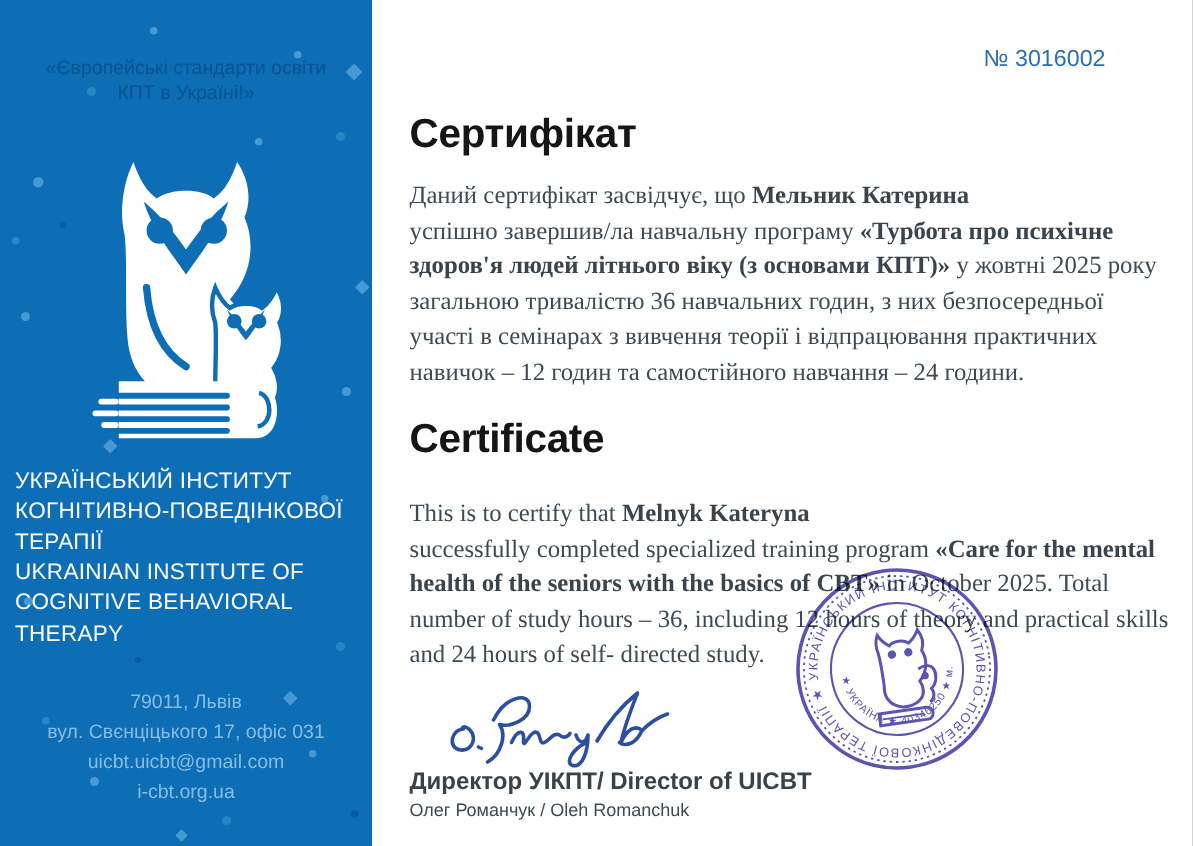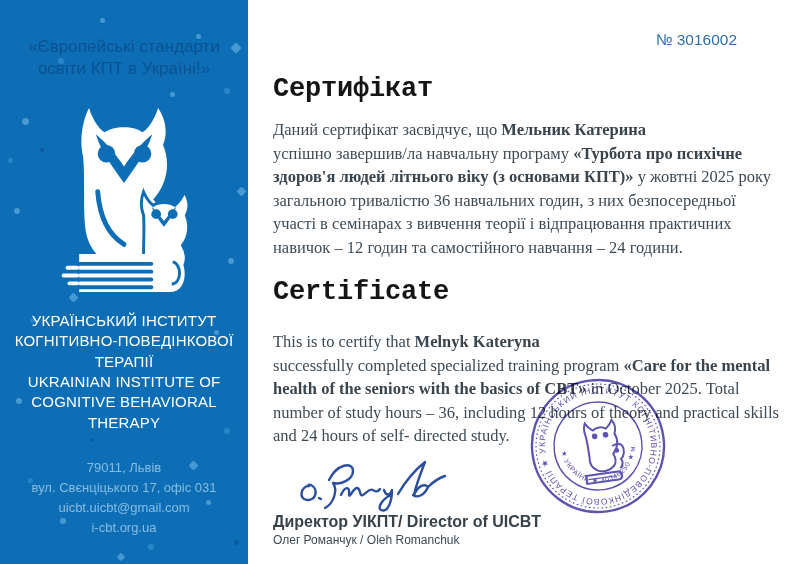--- a/index.html
+++ b/index.html
@@ -15,33 +15,33 @@
   *{margin:0;padding:0;box-sizing:border-box;}
   body{background:#888;font-family:"Liberation Sans",sans-serif;}
   .page{position:relative;width:795px;height:564px;background:#ffffff;overflow:hidden;}
 
   
   .sidebar{position:absolute;left:0;top:0;width:248px;height:564px;background:var(--sidebar);overflow:hidden;}
   .dots{position:absolute;inset:0;}
   .dot{position:absolute;border-radius:50%;}
   .dot.diamond{border-radius:1px;transform:rotate(45deg);}
   .quote{position:absolute;top:36px;left:18px;width:212px;text-align:center;
-         color:var(--quote);font-size:17px;line-height:1.32;font-weight:500;}
+         color:var(--quote);font-size:13px;line-height:1.32;font-weight:500;}
   .logo{position:absolute;top:106px;left:42px;width:166px;height:190px;}
-  .inst{position:absolute;left:10px;width:228px;text-align:center;color:#ffffff;
+  .inst{position:absolute;left:10px;width:228px;text-align:left;color:#ffffff;
         font-size:15px;line-height:1.36;font-weight:500;letter-spacing:.2px;}
   .inst-uk{top:311px;}
   .inst-en{top:372px;}
   .address{position:absolute;top:458px;left:8px;width:232px;text-align:center;
            color:var(--addr);font-size:13px;line-height:1.55;}
 
   
   .main{position:absolute;left:248px;top:0;width:547px;height:444px;}
   .cert-number{position:absolute;top:31px;right:58px;color:var(--numblue);font-size:15.5px;}
-  h1{position:absolute;left:25px;color:var(--head);font-size:27px;font-weight:700;letter-spacing:-.2px;font-family:Liberation Mono, monospace;}
+  h1{position:absolute;left:25px;color:var(--head);font-size:27px;font-weight:700;letter-spacing:-.2px;}
   .title-uk{top:74px;}
   .title-en{top:277px;}
   .para{position:absolute;left:25px;width:508px;color:var(--ink);font-size:16.5px;line-height:1.43;font-family:Liberation Serif, serif;}
   .para strong{color:#39444d;}
   .para-uk{top:118px;}
   .para-en{top:330px;}
   .signature{position:absolute;left:45px;top:452px;width:170px;height:66px;}
   .signature path{stroke:var(--sig);stroke-width:2.4;fill:none;stroke-linecap:round;stroke-linejoin:round;}
   .stamp{position:absolute;left:280px;top:376px;width:140px;height:140px;
          transform:rotate(-8deg);opacity:.9;mix-blend-mode:multiply;}

